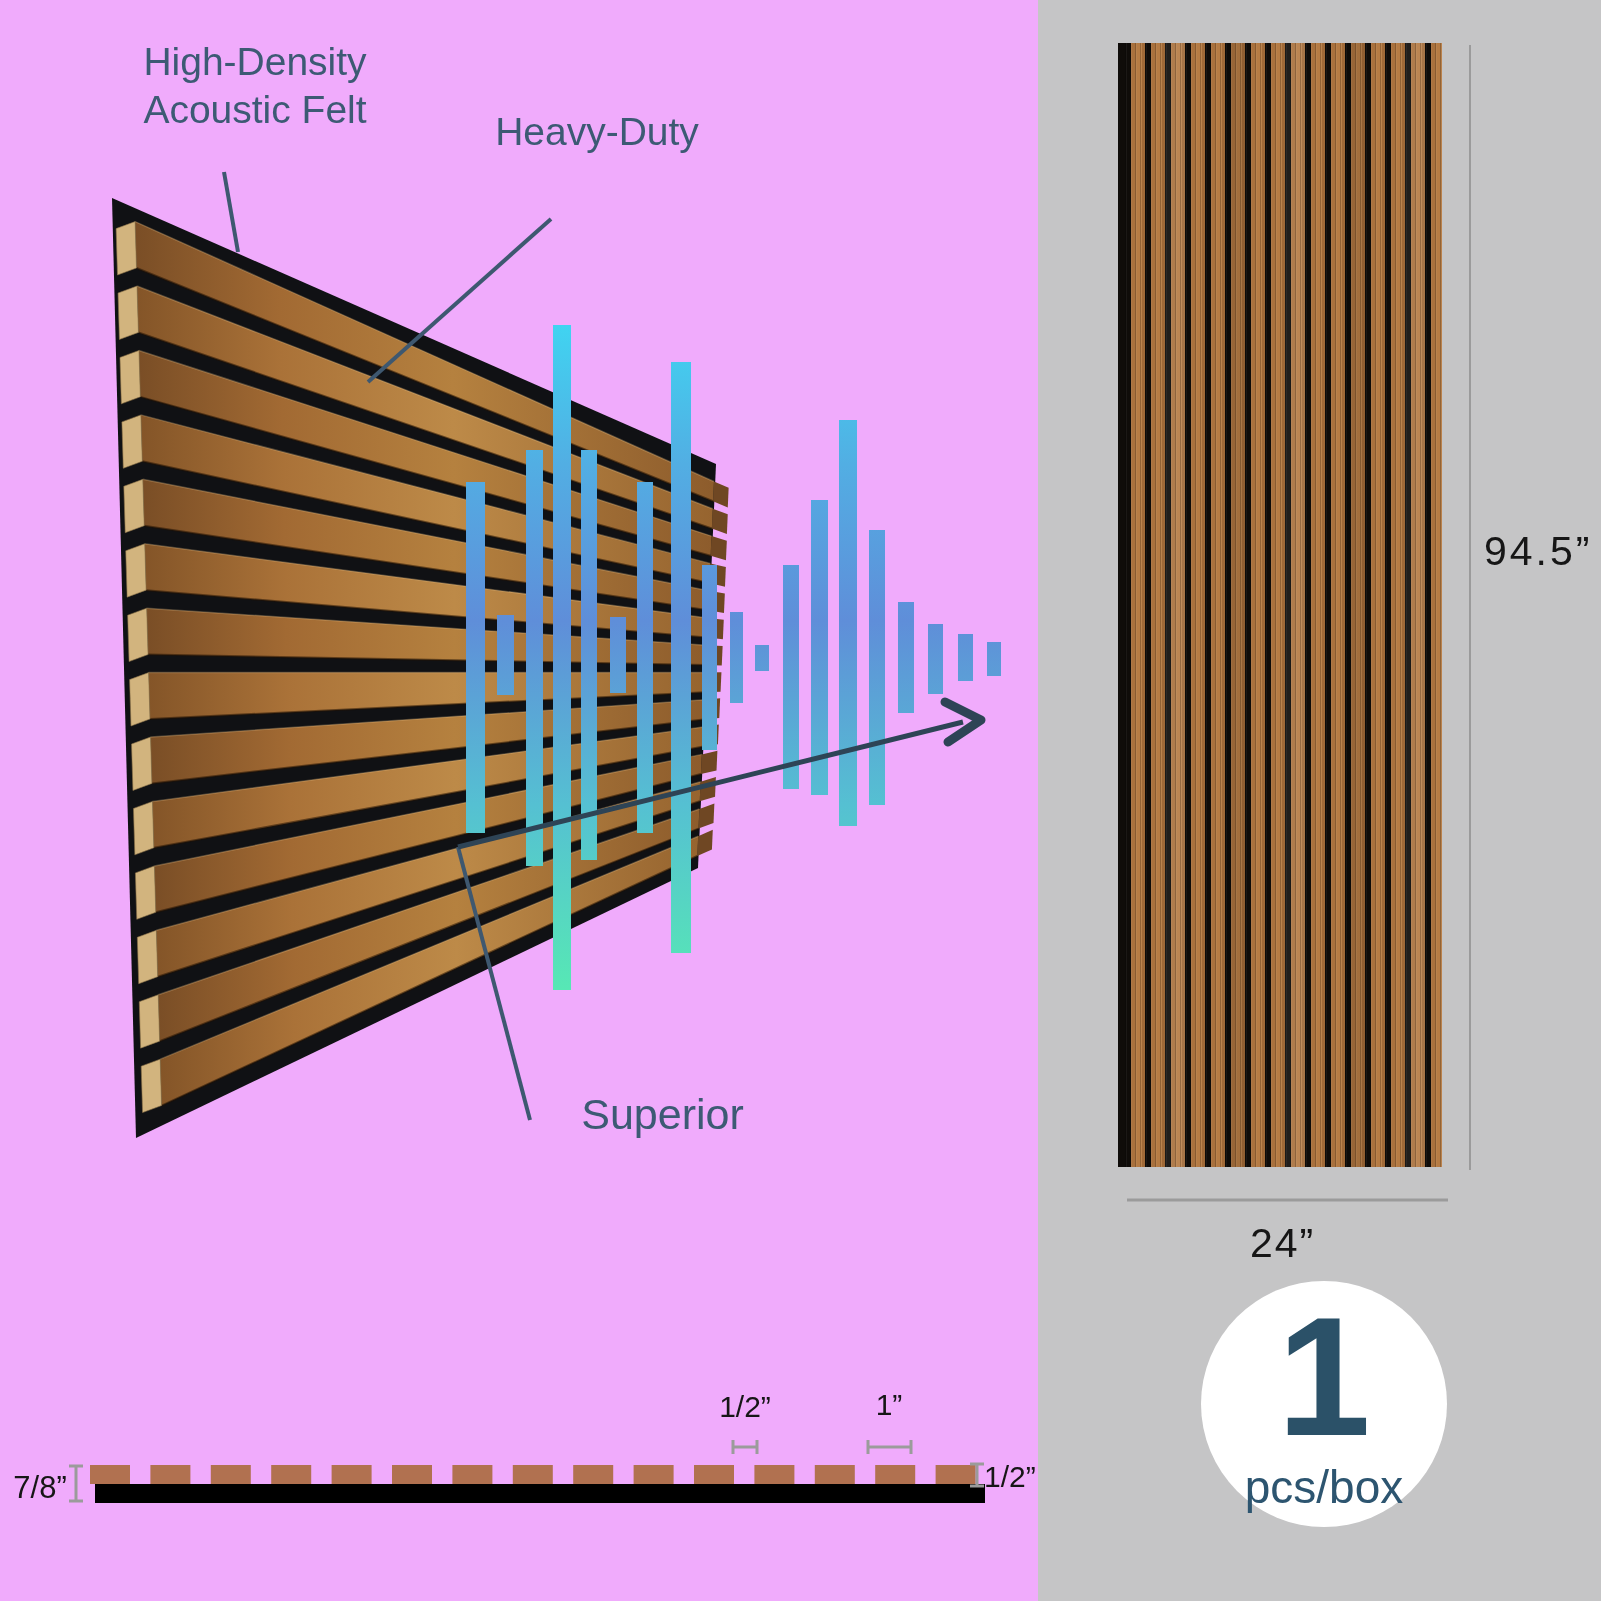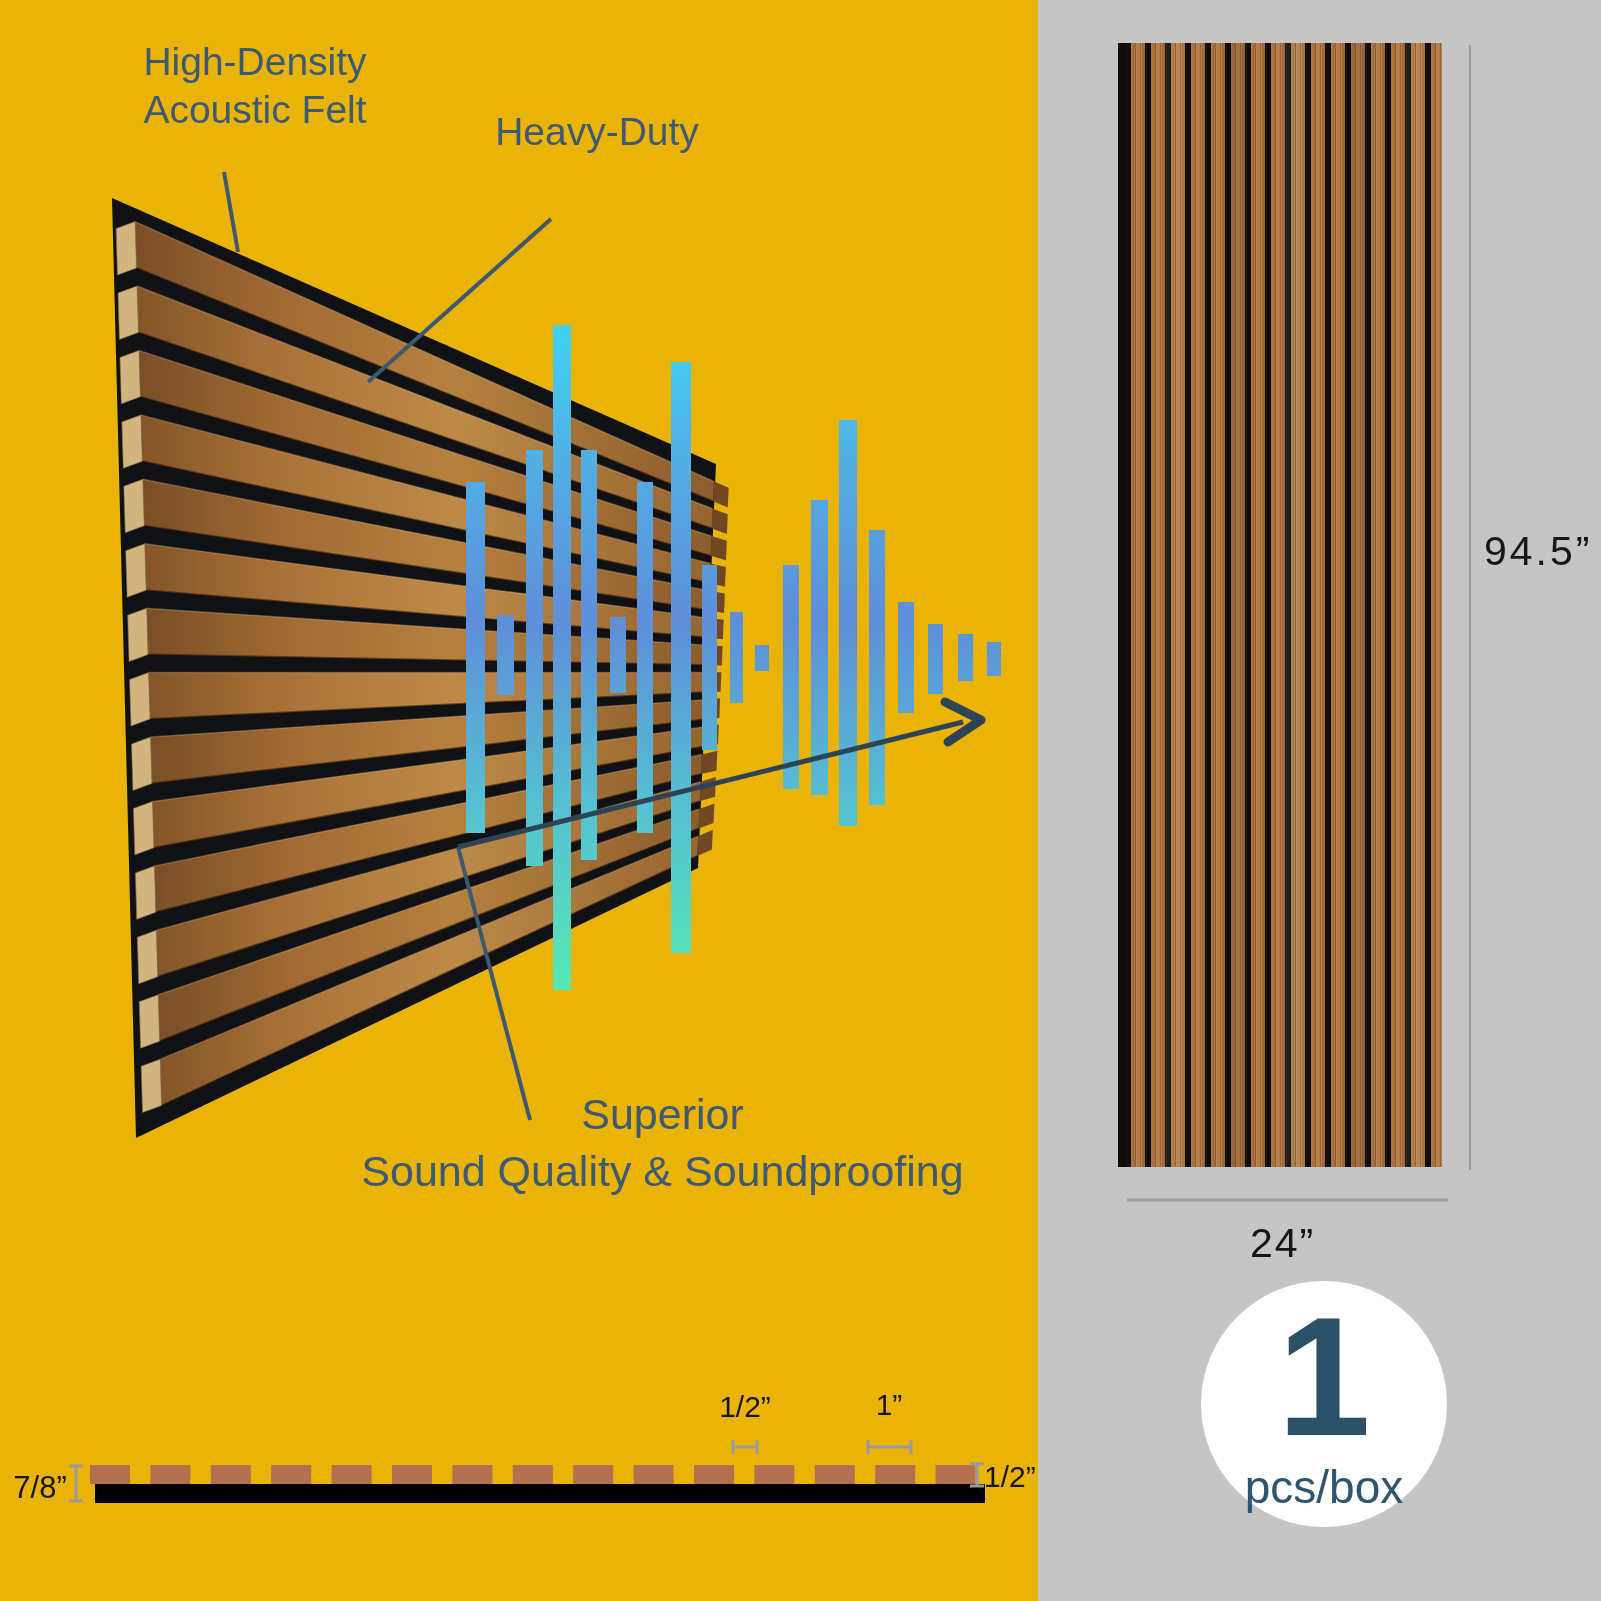--- a/index.html
+++ b/index.html
@@ -1,17 +1,17 @@
 <!DOCTYPE html>
 <html><head>
 <meta charset="utf-8">
 <style>
   html,body{margin:0;padding:0;background:#ffffff;}
   .stage{position:relative;width:1601px;height:1601px;overflow:hidden;
-         font-family:"Liberation Sans","DejaVu Sans",sans-serif;background:#eab308;}
+         font-family:"Liberation Sans","DejaVu Sans",sans-serif;background:#f0abfc;}
   .right-bg{position:absolute;left:1038px;top:0;width:563px;height:1601px;background:#c5c5c6;}
   .front-panel{position:absolute;left:1118px;top:43px;width:317px;height:1124px;
     border-left:7px solid #0f0c09;
     background:
       repeating-linear-gradient(90deg, rgba(0,0,0,0.20) 0 1px, rgba(255,255,255,0.05) 1px 2px, transparent 2px 5px),
       repeating-linear-gradient(90deg, transparent 0 40px, rgba(255,255,255,0.08) 40px 60px, transparent 60px 100px, rgba(0,0,0,0.10) 100px 120px),
       repeating-linear-gradient(90deg, #0f0c09 0 6px, #a9713d 6px 11px, #b67c44 11px 17px, #a06a38 17px 20px);}
   svg.gfx{position:absolute;left:0;top:0;width:1601px;height:1601px;}
   .lbl{position:absolute;color:#3d5a74;text-align:center;line-height:1.22;}
   .lbl-felt{left:95px;top:38px;width:320px;font-size:39px;}
@@ -191,21 +191,20 @@
     <div>High-Density</div>
     <div>Acoustic Felt</div>
   </div>
 
   <div class="lbl lbl-veneer">
     <div>Heavy-Duty</div>
   </div>
 
   <div class="lbl lbl-superior">
     <div>Superior</div>
-    <div>Sound Quality &amp; Soundproofing</div>
   </div>
 
   <div class="dim dim-78">7/8”</div>
   <div class="dim dim-12top">1/2”</div>
   <div class="dim dim-1">1”</div>
   <div class="dim dim-12right">1/2”</div>
 
   <div class="dim dim-945">94.5”</div>
   <div class="dim dim-24">24”</div>
 

